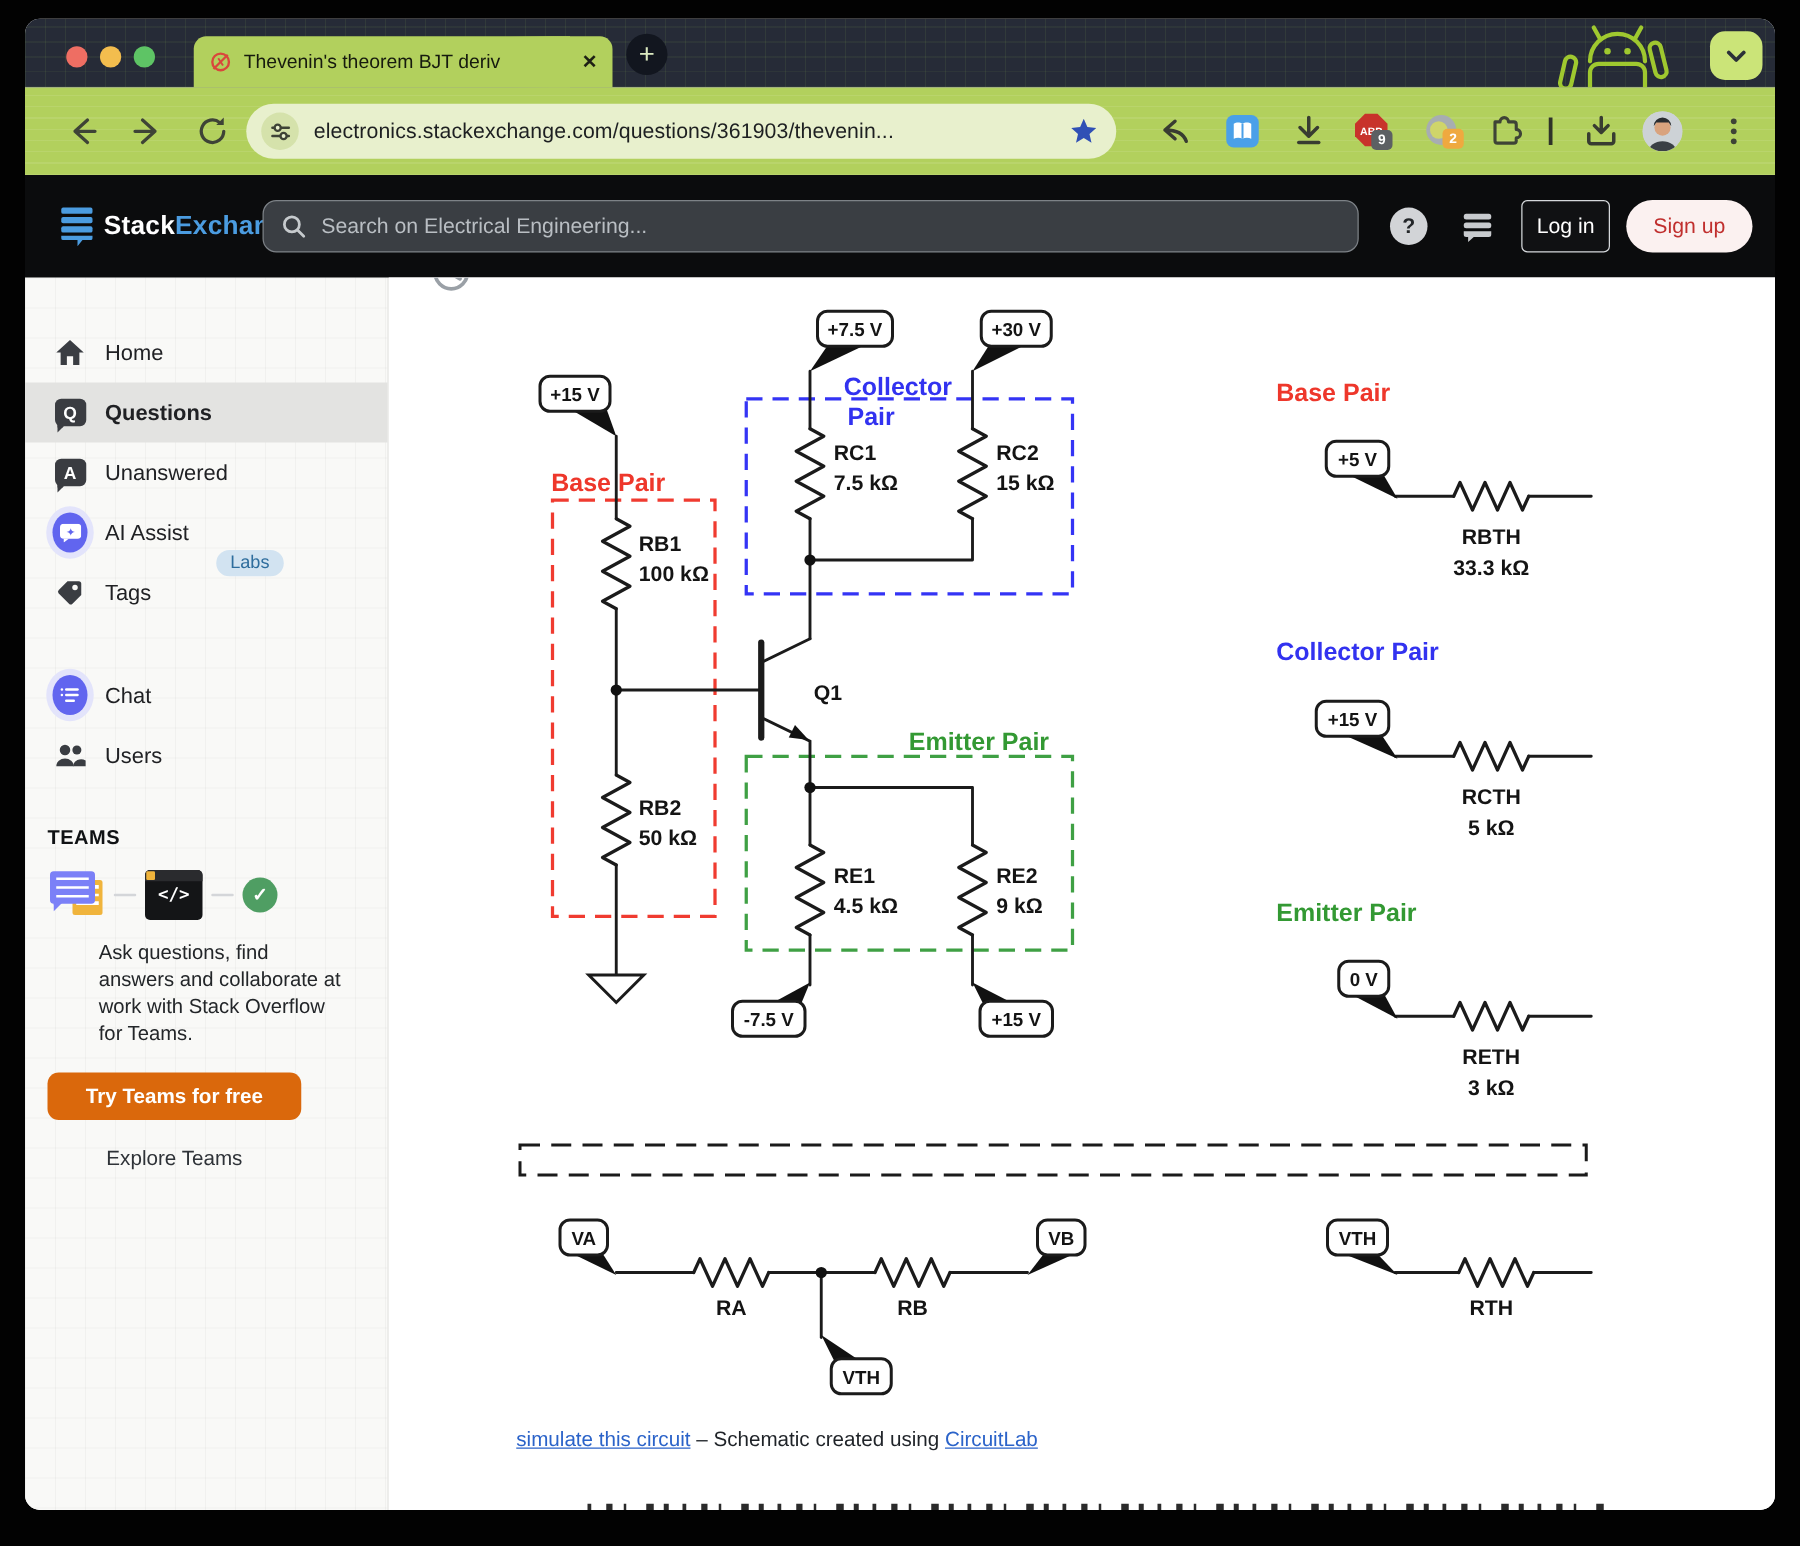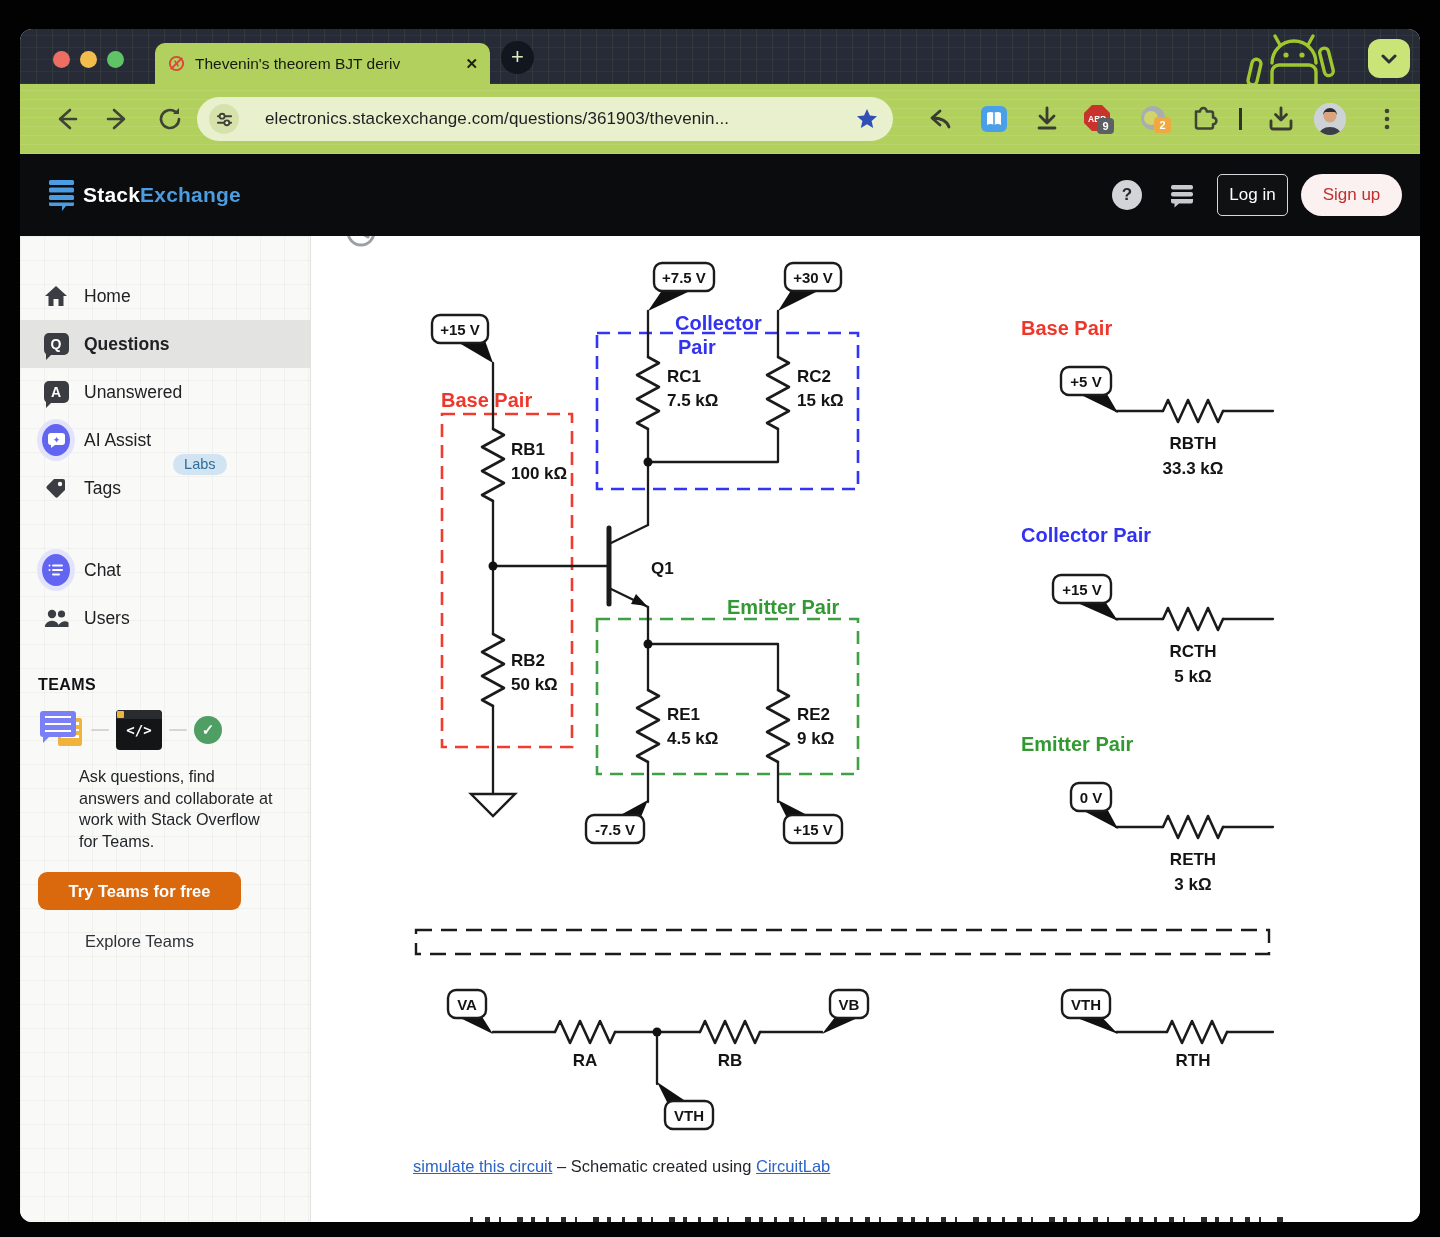--- a/index.html
+++ b/index.html
@@ -1,18 +1,18 @@
 <!DOCTYPE html>
 <html><head>
 <meta charset="utf-8">
 <style>
   html,body{margin:0;padding:0;}
   body{width:1440px;height:1237px;background:#020202;position:relative;overflow:hidden;
        font-family:"Liberation Sans",sans-serif;}
-  .window{position:absolute;left:20px;top:29px;width:1400px;height:1193px;border-radius:12px;
+  .window{position:absolute;left:20px;top:15px;width:1400px;height:1193px;border-radius:12px;
           overflow:hidden;background:#fff;}
   
   .tabbar{position:relative;height:55px;background:#262b37;
     background-image:repeating-linear-gradient(90deg,rgba(146,188,84,.10) 0 1px,transparent 1px 16px),
                      repeating-linear-gradient(0deg,rgba(146,188,84,.07) 0 1px,transparent 1px 12px);}
   .lights{position:absolute;left:33px;top:22px;display:flex;gap:10px;}
   .light{width:17px;height:17px;border-radius:50%;}
   .light.red{background:#ee6e63}.light.yellow{background:#f3bd4e}.light.green{background:#5ec465}
   .tab{position:absolute;left:135px;top:14px;width:335px;height:41px;background:#b2d05d;
        border-radius:10px 10px 0 0;display:flex;align-items:center;padding:0 12px;box-sizing:border-box;}
@@ -27,21 +27,21 @@
             background:#cbe478;display:flex;align-items:center;justify-content:center;}
   .android{position:absolute;right:78px;top:4px;}
   
   .toolbar{position:relative;height:70px;background:#b2d05d;
     background-image:repeating-linear-gradient(0deg,rgba(255,255,255,.09) 0 1px,transparent 1px 9px);}
   .nav-ic{position:absolute;top:21px;width:28px;height:28px;}
   .omnibox{position:absolute;left:177px;top:13px;width:696px;height:44px;background:#e8f0cd;
            border-radius:22px;display:flex;align-items:center;}
   .site-info{margin-left:12px;width:30px;height:30px;border-radius:50%;background:#d5e2ab;
              display:flex;align-items:center;justify-content:center;}
-  .url{margin-left:26px;font-size:17px;color:#1d1f21;letter-spacing:.1px;white-space:nowrap;}
+  .url{margin-left:12px;font-size:17px;color:#1d1f21;letter-spacing:.1px;white-space:nowrap;}
   .star{position:absolute;right:14px;top:10px;width:24px;height:24px;}
   .ti{position:absolute;top:20px;width:30px;height:30px;}
   .badge{position:absolute;border-radius:4px;color:#fff;font-weight:bold;font-size:11px;
          text-align:center;line-height:16px;width:17px;height:16px;}
   .sep{position:absolute;left:1219px;top:24px;width:2.5px;height:22px;background:#2f3329;}
   .avatar{position:absolute;left:1294px;top:19px;width:32px;height:32px;border-radius:50%;
           background:#cdd2d6;overflow:hidden;}
   
   .se-header{position:relative;height:82px;background:#0b0c0d;}
   .se-logo{position:absolute;left:28px;top:25px;display:flex;align-items:center;gap:8px;}
@@ -240,20 +240,27 @@
   <div class="se-header">
     <div class="se-logo">
       <svg width="27" height="32" viewBox="0 0 27 32">
         <rect x="1" y="1" width="25" height="5" rx="1.5" fill="#4b9ce0"></rect>
         <rect x="1" y="8.5" width="25" height="5" rx="1.5" fill="#4b9ce0"></rect>
         <rect x="1" y="16" width="25" height="5" rx="1.5" fill="#4b9ce0"></rect>
         <path d="M1 23.5 h25 v2 a1.5 1.5 0 0 1 -1.5 1.5 h-6.5 l-4 5 v-5 h-11.5 a1.5 1.5 0 0 1 -1.5 -1.5 z" fill="#4b9ce0"></path>
       </svg>
       <span class="se-logo-text"><span>Stack</span><span class="ex">Exchange</span></span>
     </div>
+    <div class="se-search">
+      <svg width="20" height="20" viewBox="0 0 20 20" style="margin:0 10px 0 14px">
+        <circle cx="8.5" cy="8.5" r="6" fill="none" stroke="#c6cacd" stroke-width="2.2"></circle>
+        <line x1="13" y1="13" x2="18" y2="18" stroke="#c6cacd" stroke-width="2.2" stroke-linecap="round"></line>
+      </svg>
+      <input type="text" placeholder="Search on Electrical Engineering..." style="">
+    </div>
     <div class="se-help">?</div>
     <svg class="se-inbox" width="28" height="28" viewBox="0 0 28 28">
       <rect x="3" y="4" width="22" height="4.5" rx="2" fill="#c8cbce"></rect>
       <rect x="3" y="11" width="22" height="4.5" rx="2" fill="#c8cbce"></rect>
       <path d="M3 18 h22 v2.5 a2 2 0 0 1 -2 2 h-12 l-4.5 4 v-4 h-1.5 a2 2 0 0 1 -2 -2 z" fill="#c8cbce"></path>
     </svg>
     <div class="btn-login">Log in</div>
     <div class="btn-signup">Sign up</div>
   </div>
 

